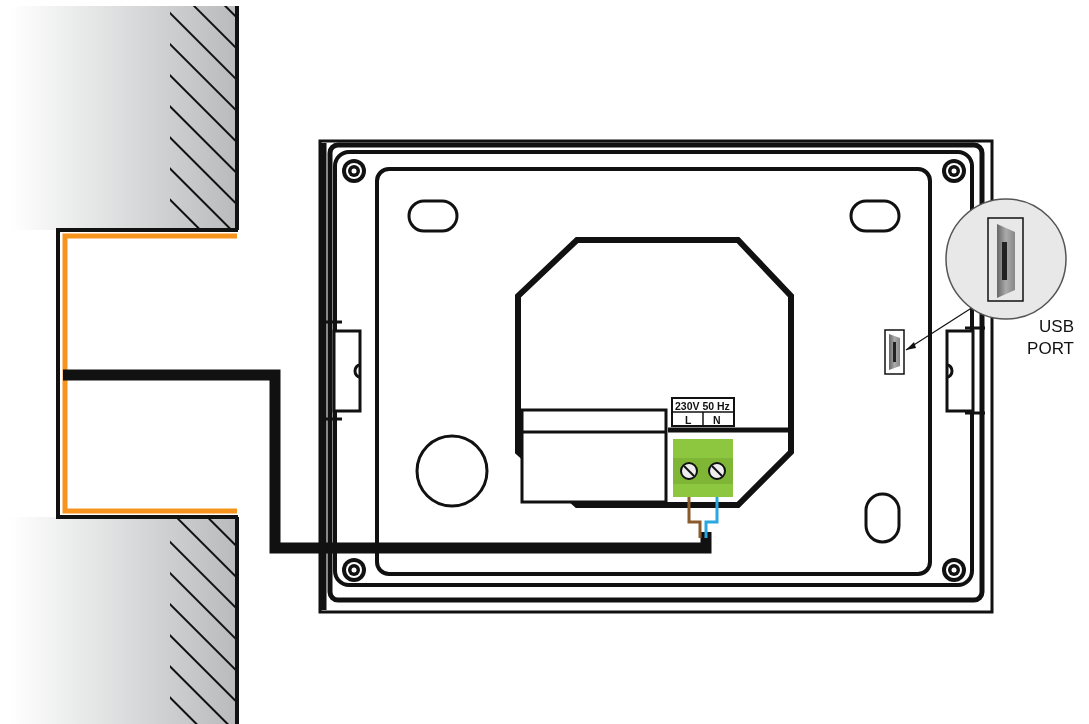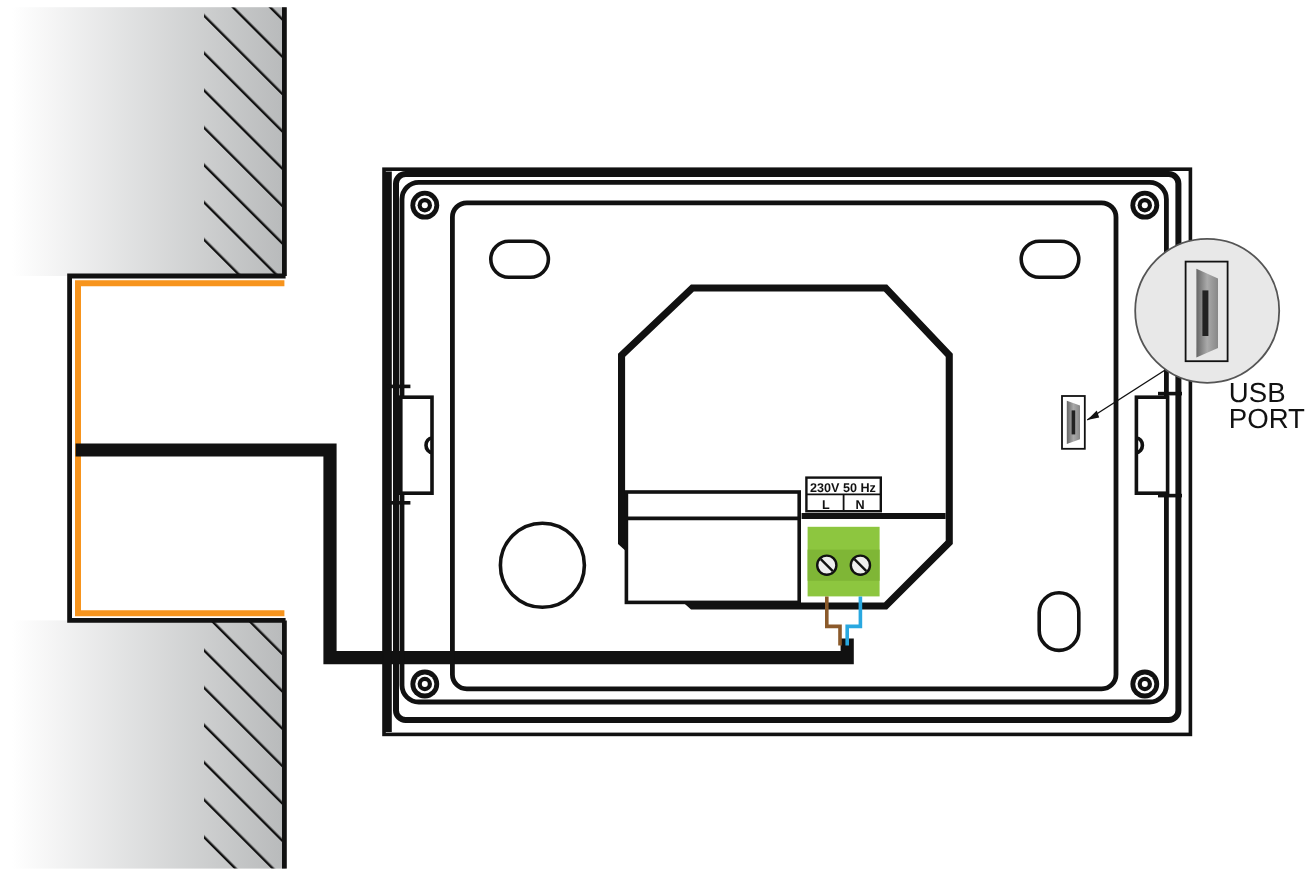--- a/index.html
+++ b/index.html
@@ -1,19 +1,19 @@
 <!DOCTYPE html>
 <html><head>
 <meta charset="utf-8">
 <style>
   html, body { margin: 0; padding: 0; background: #ffffff; }
   body { width: 1089px; height: 724px; position: relative; overflow: hidden; font-family: "Liberation Sans", sans-serif; }
   svg { position: absolute; left: 0; top: 0; }
   .lbl { font-family: "Liberation Sans", sans-serif; }
-  .usb-label { position: absolute; left: 1024px; top: 316px; font-size: 23px; line-height: 22px; color: #111; text-align: left; width: 50px; }
+  .usb-label { position: absolute; left: 1024px; top: 316px; font-size: 17px; line-height: 22px; color: #111; text-align: right; width: 50px; }
 </style>
 </head>
 <body>
 
 <svg width="1089" height="724" viewBox="0 0 1089 724">
   <defs>
     <linearGradient id="wallGrad" x1="0" x2="1" y1="0" y2="0">
       <stop offset="0" stop-color="#ffffff"></stop>
       <stop offset="1" stop-color="#b8babb"></stop>
     </linearGradient>

